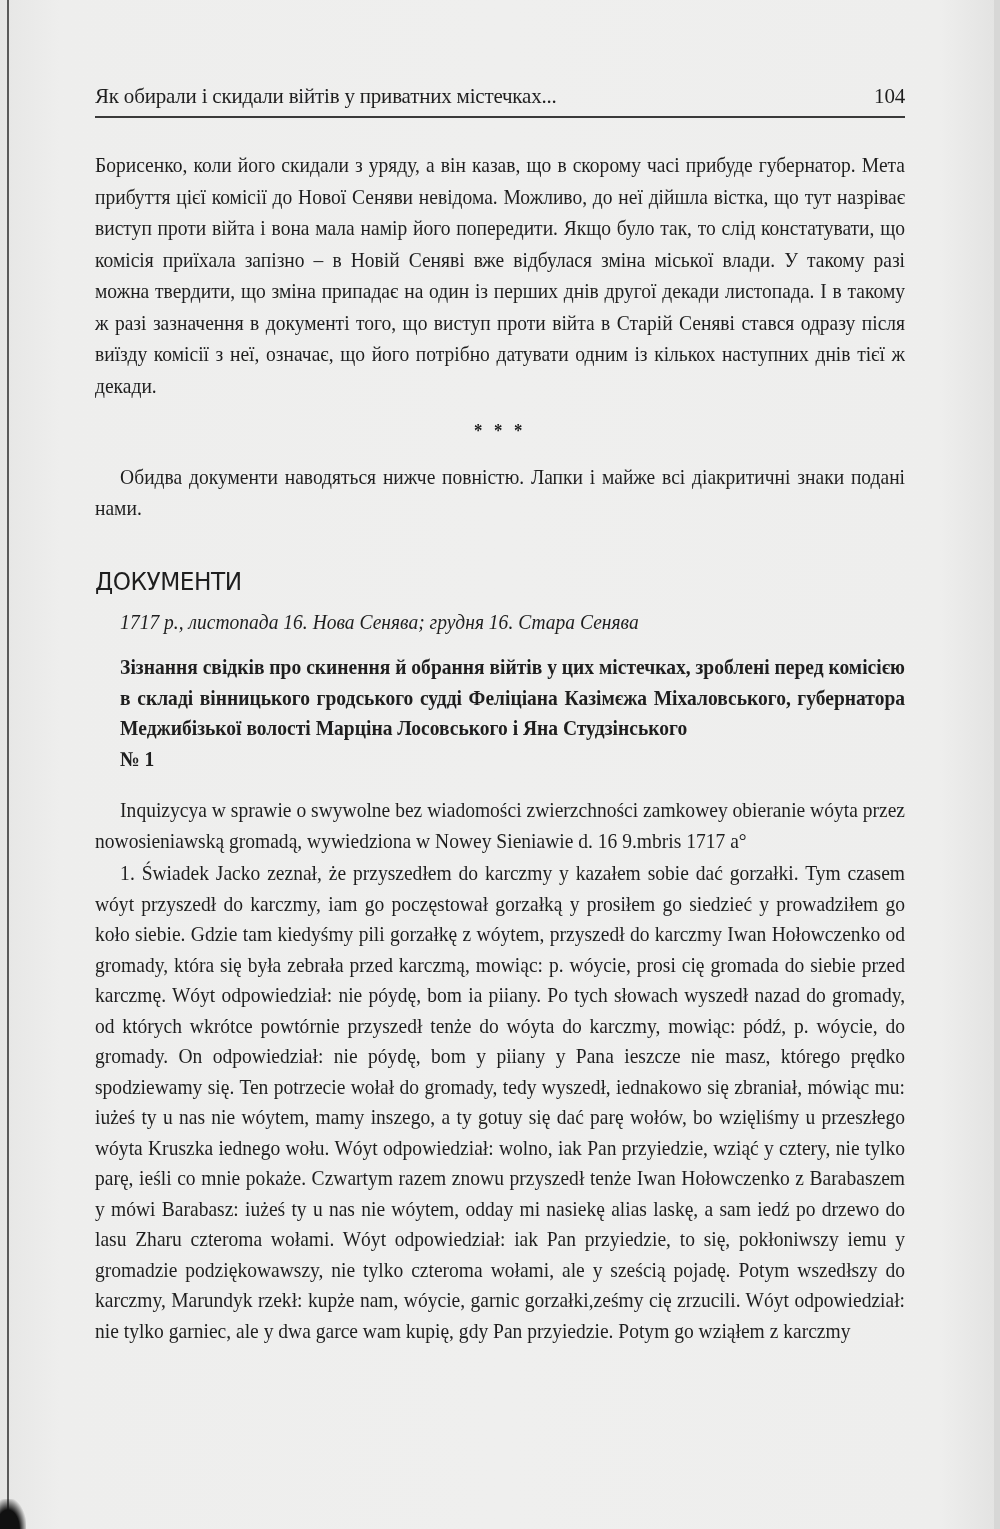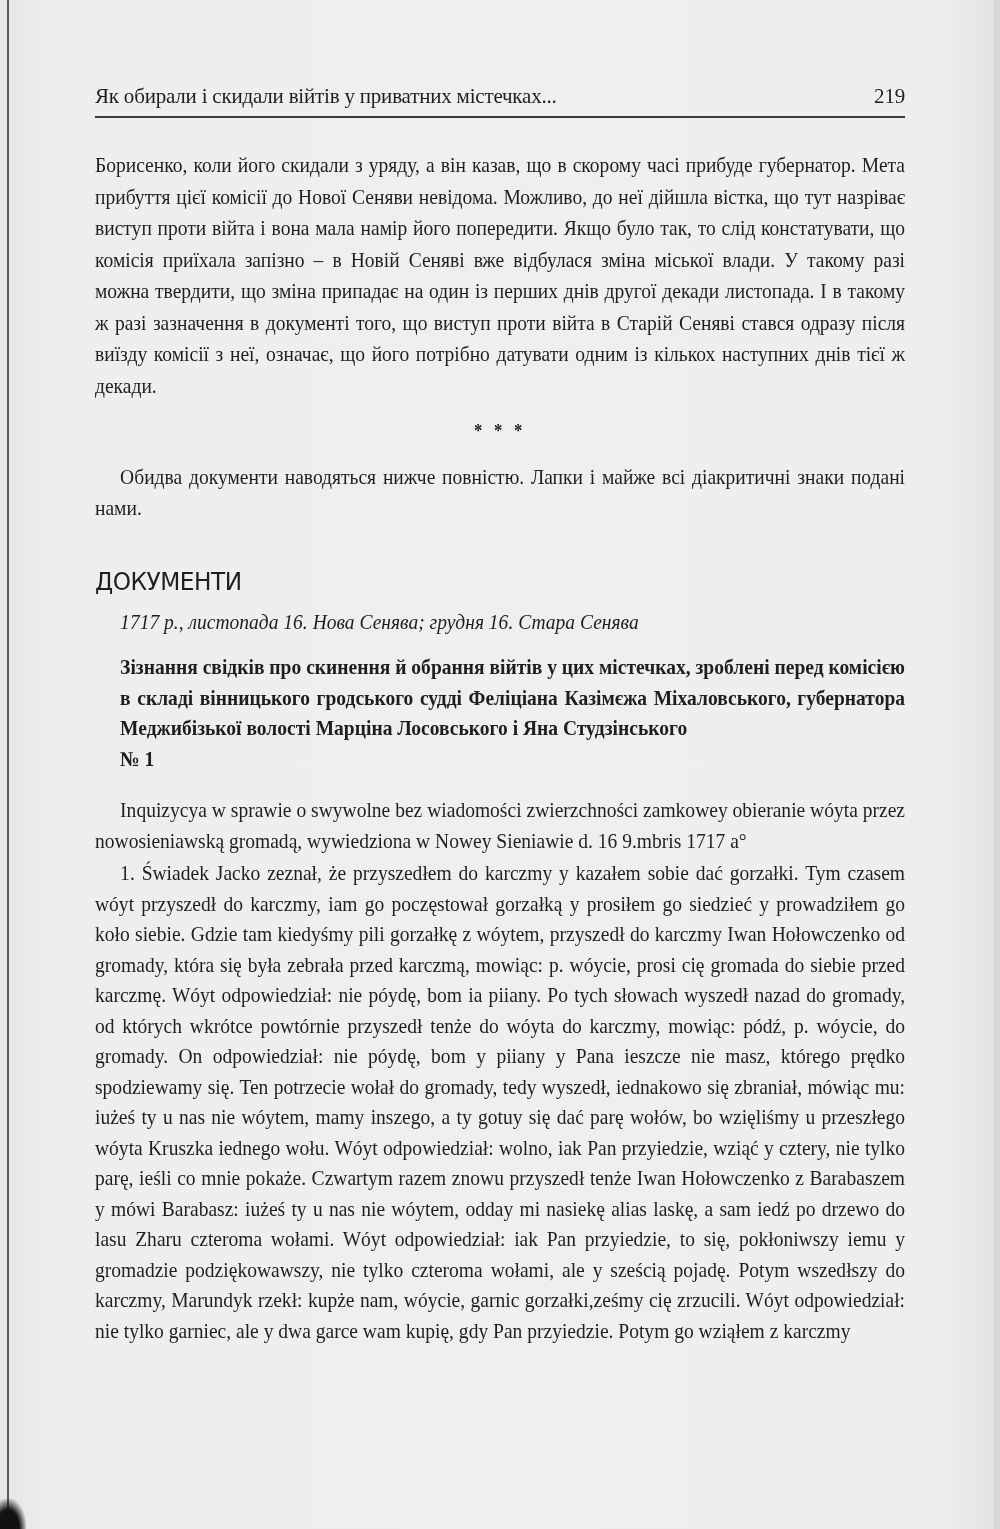--- a/index.html
+++ b/index.html
@@ -55,21 +55,21 @@
 </head>
 <body>
 
 <div class="page">
   <div class="edge-line"></div>
   <div class="right-shade"></div>
   <div class="edge-blob"></div>
 
   <div class="running-head">
     <span>Як обирали і скидали війтів у приватних містечках...</span>
-    <span>219</span>
+    <span>104</span>
   </div>
   <div class="head-rule"></div>
 
   <div class="content">
     <p>Борисенко, коли його скидали з уряду, а він казав, що в скорому часі прибуде губернатор. Мета прибуття цієї комісії до Нової Сеняви невідома. Можливо, до неї дійшла вістка, що тут назріває виступ проти війта і вона мала намір його попередити. Якщо було так, то слід констатувати, що комісія приїхала запізно – в Новій Сеняві вже відбулася зміна міської влади. У такому разі можна твердити, що зміна припадає на один із перших днів другої декади листопада. І в такому ж разі зазначення в документі того, що виступ проти війта в Старій Сеняві стався одразу після виїзду комісії з неї, означає, що його потрібно датувати одним із кількох наступних днів тієї ж декади.</p>
     <p class="stars">* * *</p>
     <p class="indent">Обидва документи наводяться нижче повністю. Лапки і майже всі діакритичні знаки подані нами.</p>
 
     <p class="docs-heading">ДОКУМЕНТИ</p>
     <p class="date-line">1717 р., листопада 16. Нова Сенява; грудня 16. Стара Сенява</p>

